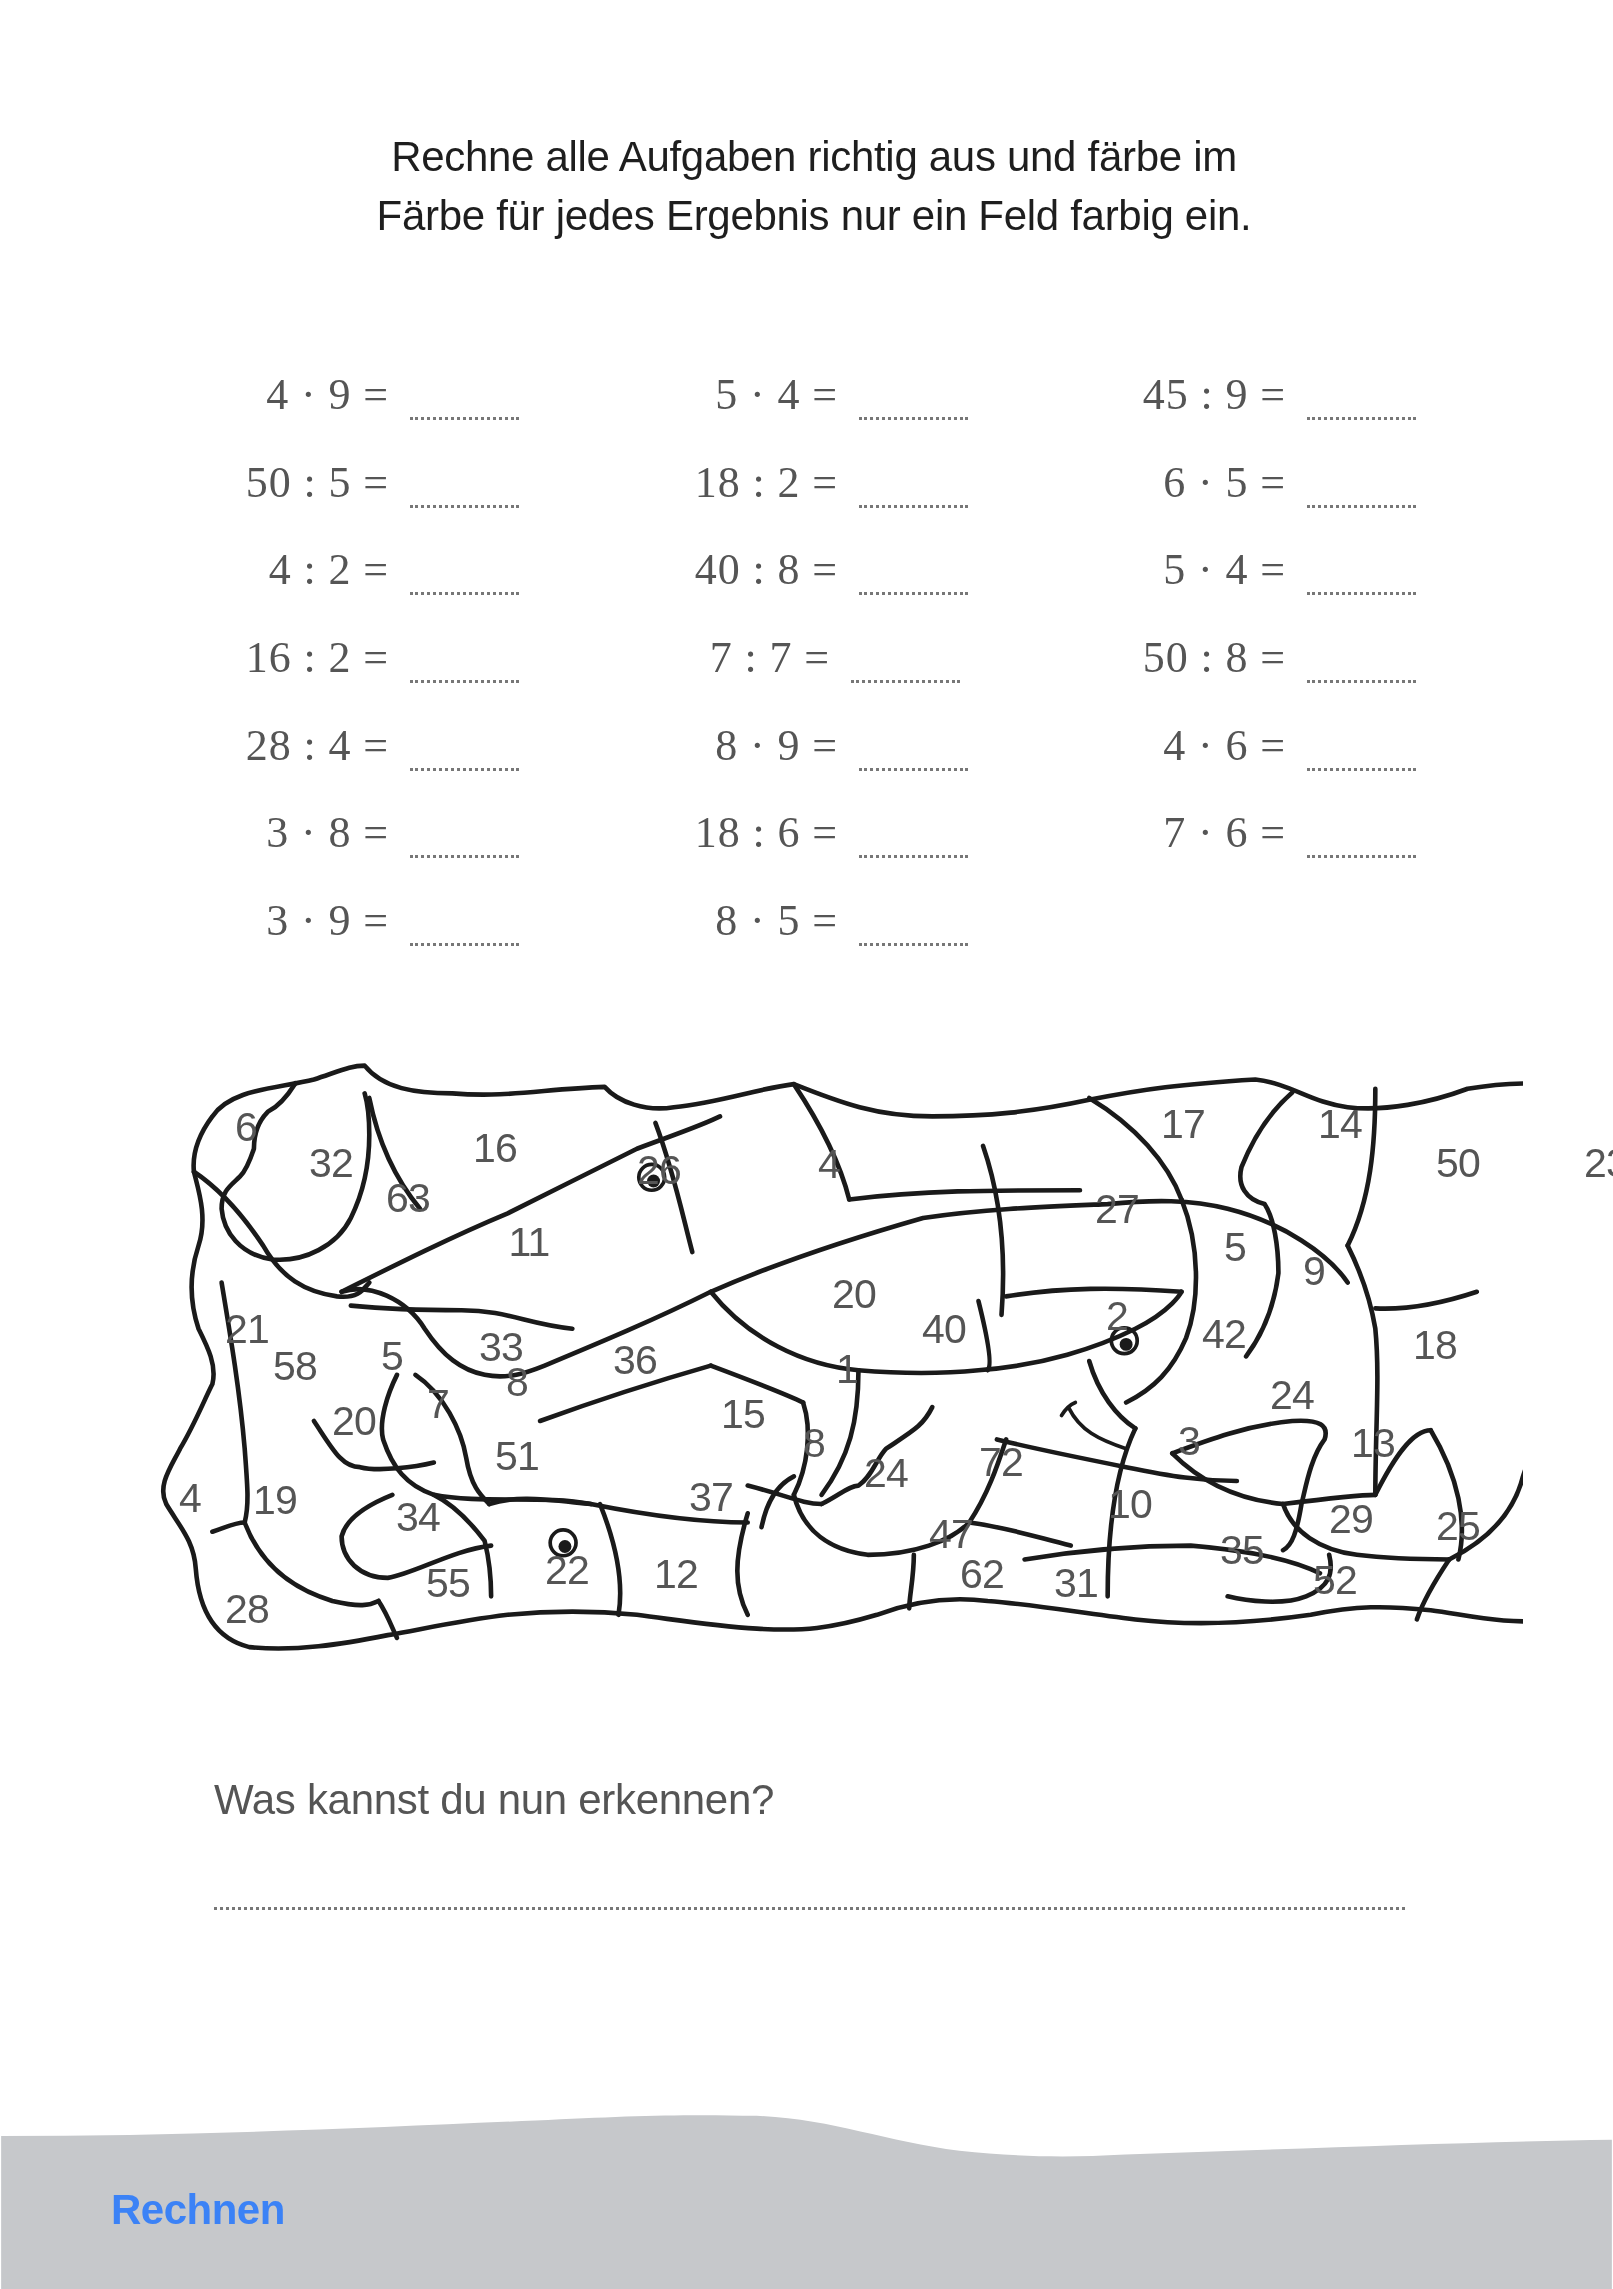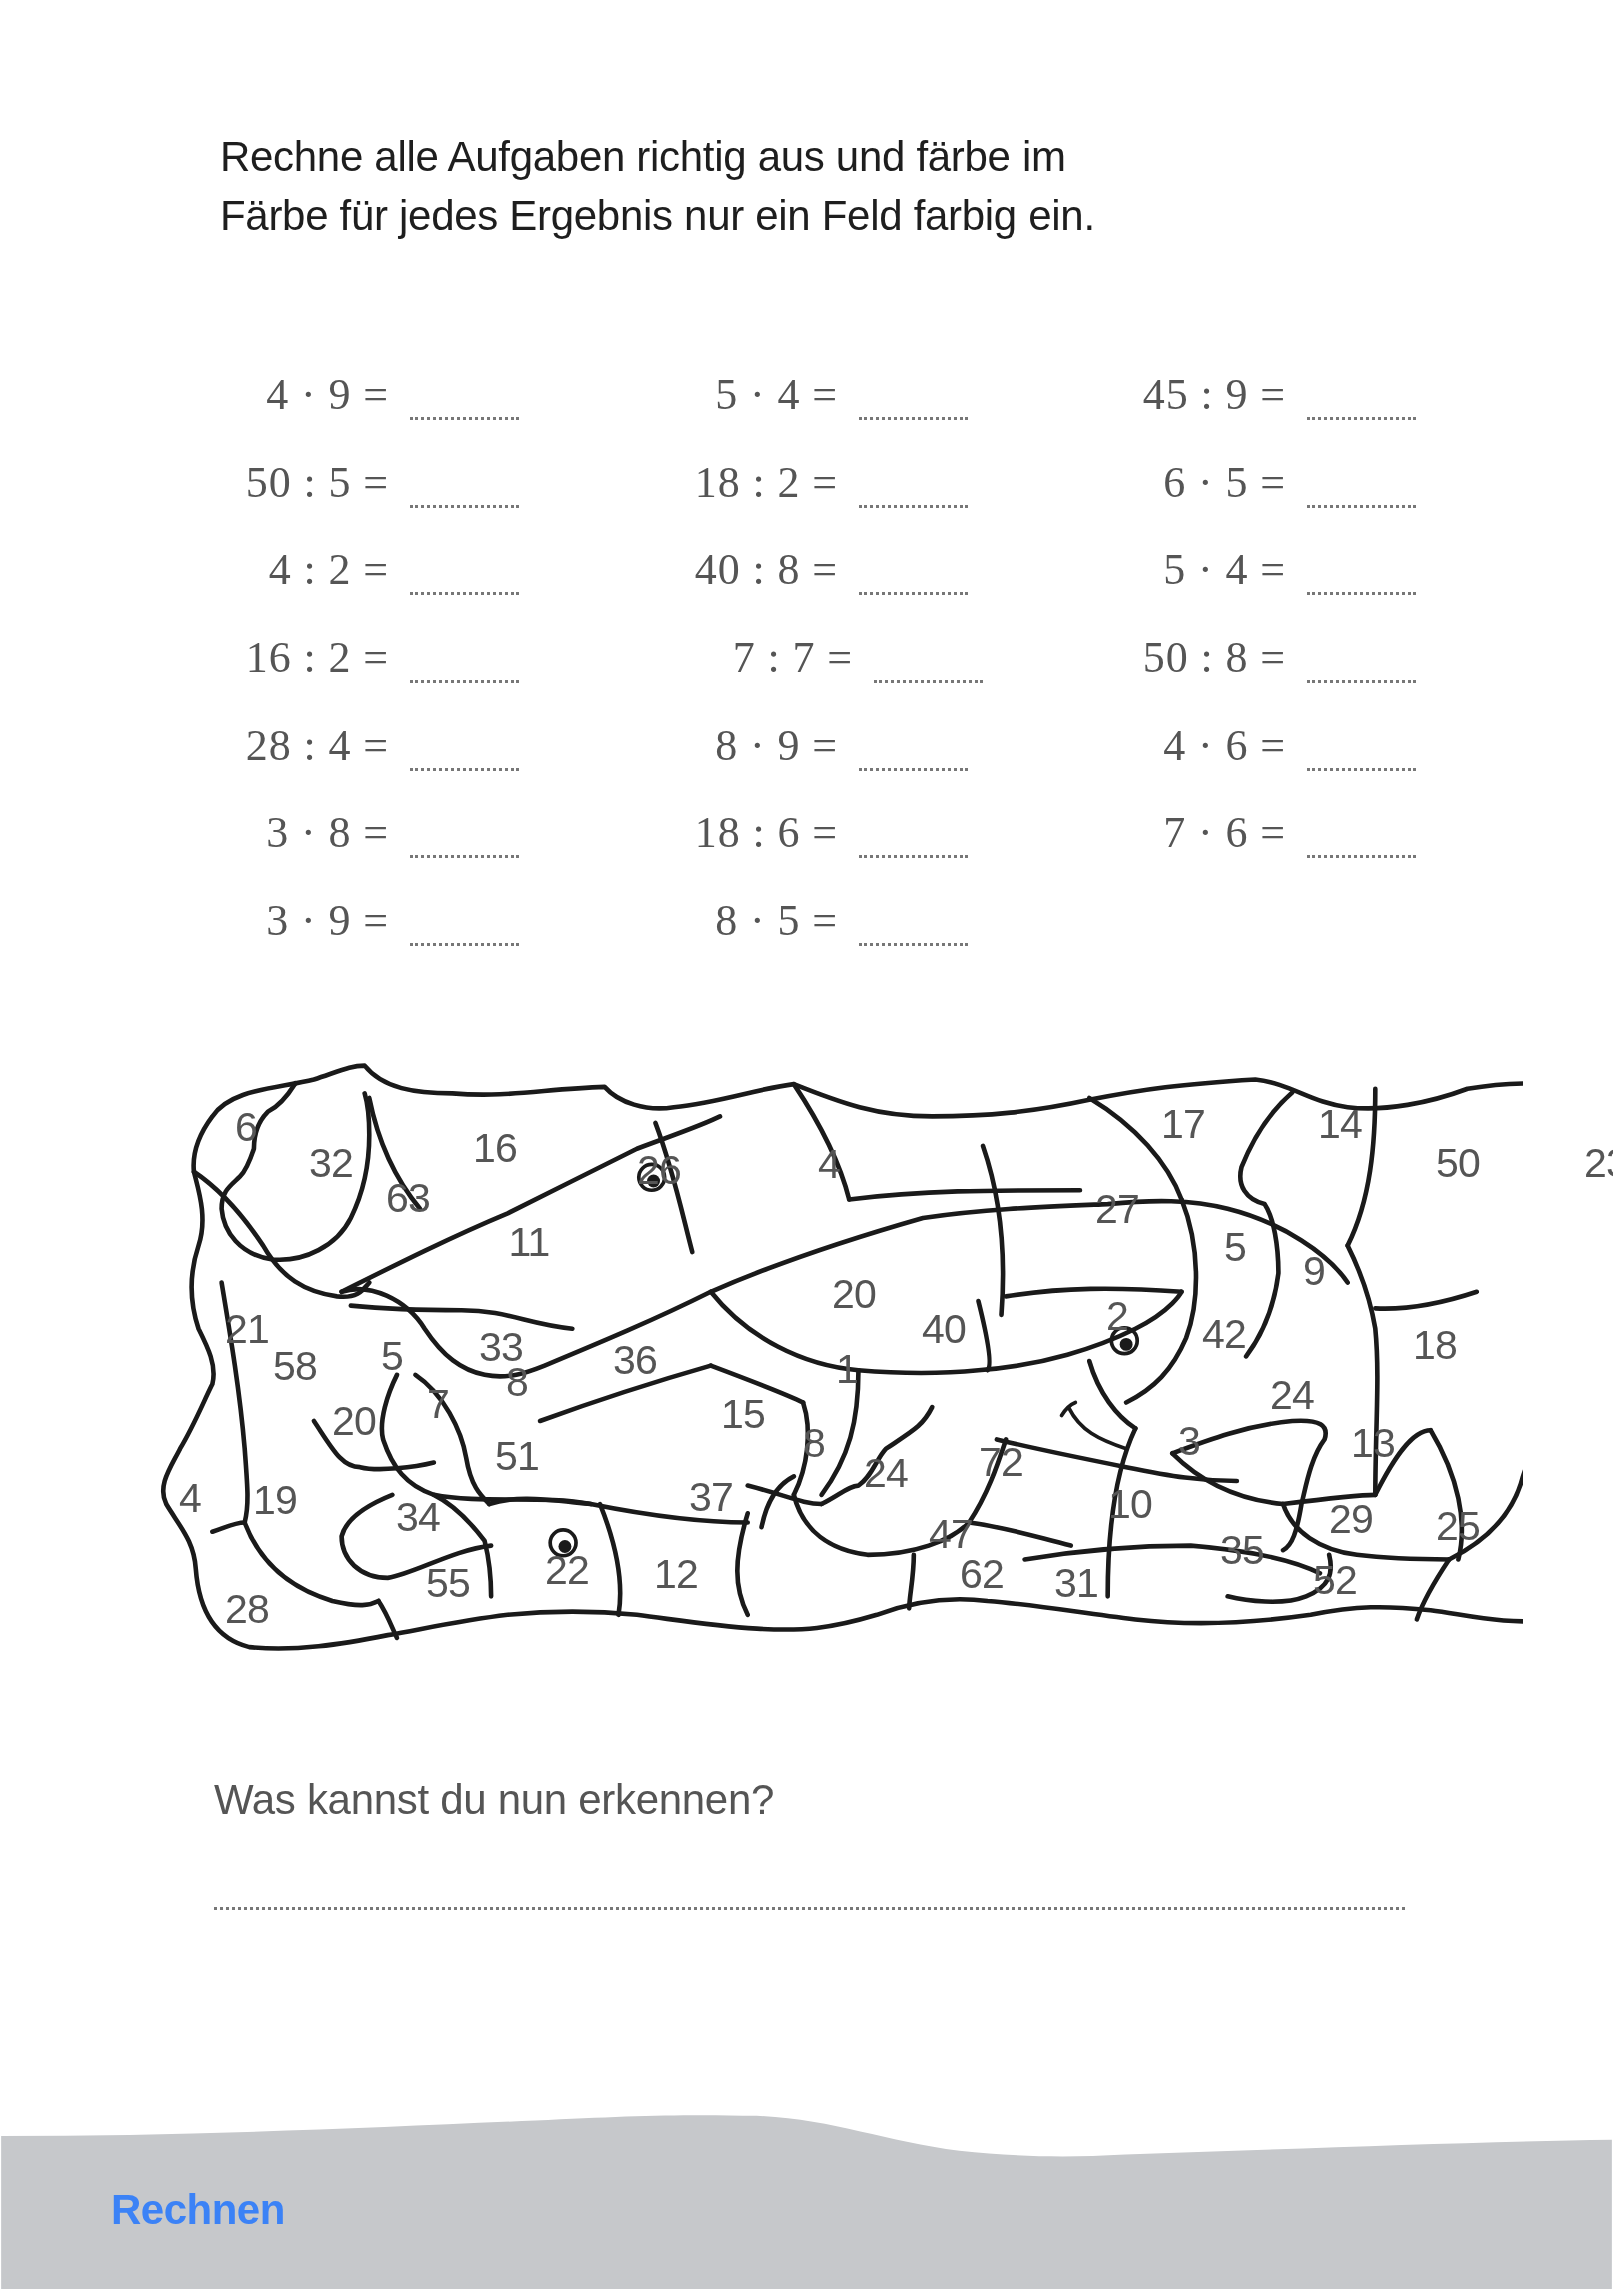--- a/index.html
+++ b/index.html
@@ -1,17 +1,17 @@
 <!DOCTYPE html>
 <html style="font-size:14.8px"><head>
 <meta charset="utf-8">
 <style>
   html,body{margin:0;padding:0;background:#fff;}
   body{width:1613px;height:2290px;position:relative;overflow:hidden;font-family:"Liberation Sans","DejaVu Sans",sans-serif;}
-  .instructions{position:absolute;left:220px;top:127px;width:1200px;}
+  .instructions{position:absolute;left:214px;top:127px;width:1200px;text-align:center;}
   .instructions p{margin:0;font-size:42px;line-height:59px;color:#1e1e1e;letter-spacing:-0.3px;}
   .tasks{position:absolute;left:214px;top:367px;width:1200px;}
   .task{position:absolute;height:55px;width:332px;font-family:Liberation Serif, serif;}
   .task .expr{position:absolute;right:157px;top:0;font-size:44px;line-height:55px;color:#555;white-space:pre;text-align:right;letter-spacing:0.9px;}
   .task .answer{position:absolute;left:196px;top:50px;width:109px;height:0;border-bottom:3.7px dotted #777;}
   .picture{position:absolute;left:157px;top:1061px;width:1366px;height:600px;}
   .picture svg{position:absolute;left:0;top:0;}
   .num{position:absolute;font-size:41px;color:#555;line-height:41px;transform:translate(-50%,-50%);white-space:nowrap;letter-spacing:-0.9px;}
   .question{position:absolute;left:214px;top:1772px;font-size:42px;line-height:55px;color:#555;letter-spacing:-0.3px;}
   .answer-line{position:absolute;left:214px;top:1907px;width:1191px;height:0;border-bottom:3.7px dotted #777;}
@@ -62,21 +62,21 @@
       <span class="answer"></span>
     </div>
   <div class="task" style="left:449px;top:88px">
       <span class="expr">18 : 2 =</span>
       <span class="answer"></span>
     </div>
   <div class="task" style="left:449px;top:175px">
       <span class="expr">40 : 8 =</span>
       <span class="answer"></span>
     </div>
-  <div class="task" style="left:464px;top:263px">
+  <div class="task" style="left:441px;top:263px">
       <span class="expr">7 : 7 =</span>
       <span class="answer"></span>
     </div>
   <div class="task" style="left:449px;top:351px">
       <span class="expr">8 · 9 =</span>
       <span class="answer"></span>
     </div>
   <div class="task" style="left:449px;top:438px">
       <span class="expr">18 : 6 =</span>
       <span class="answer"></span>

